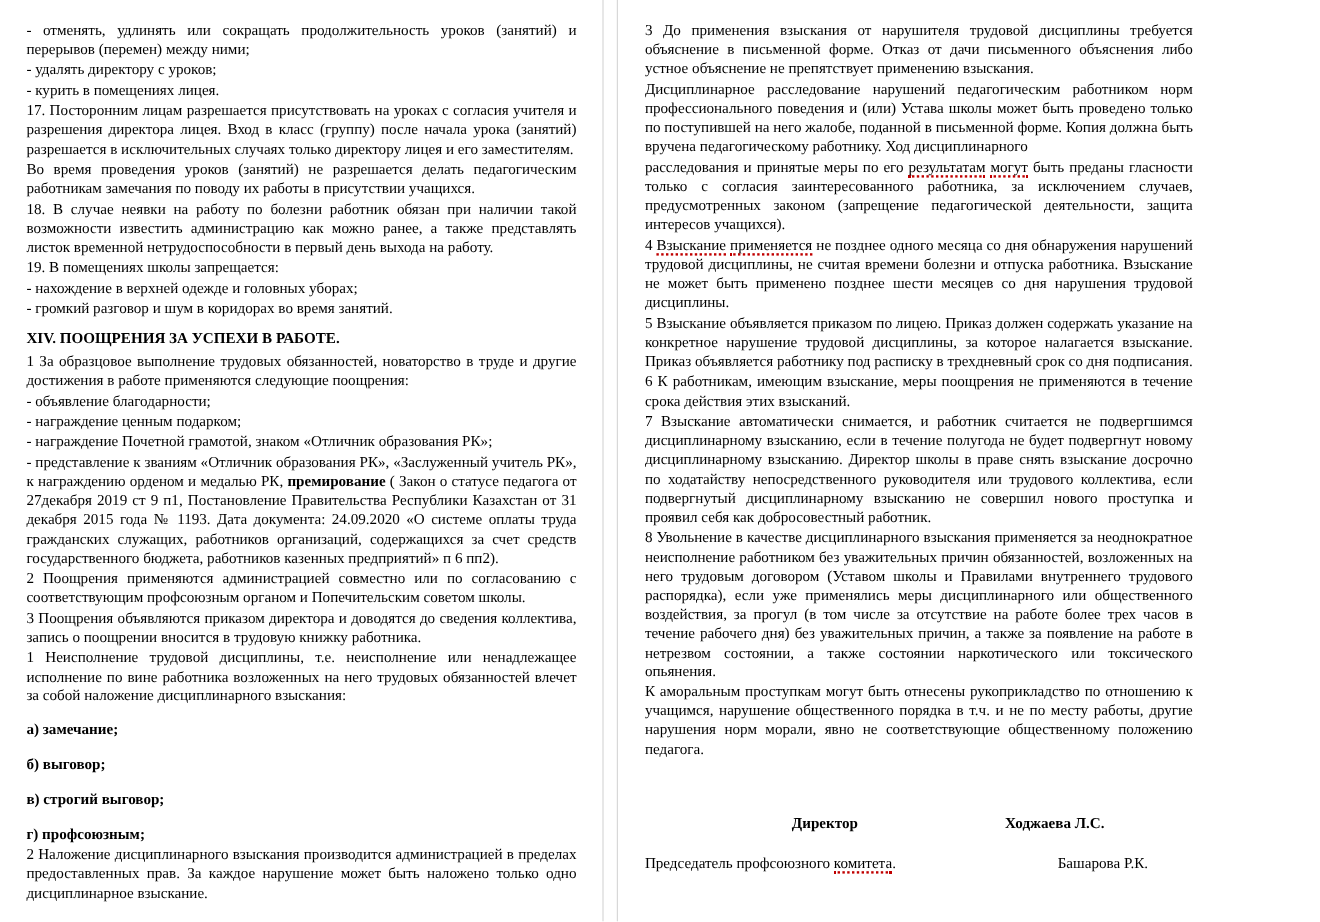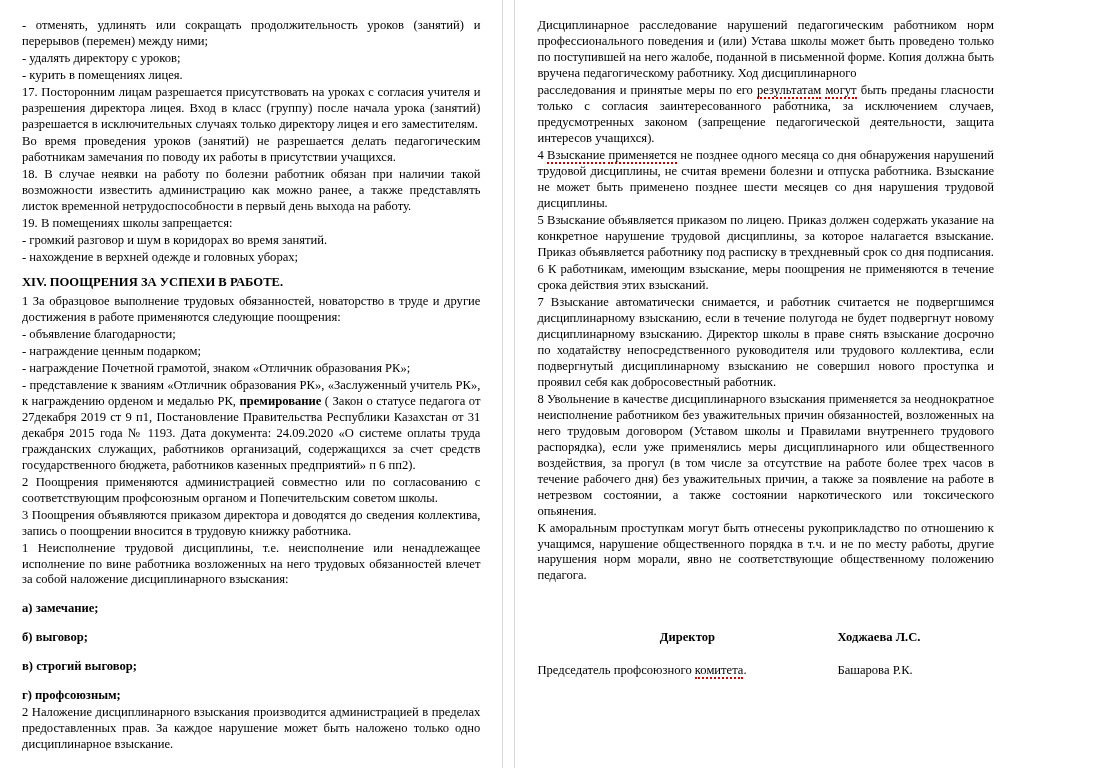--- a/index.html
+++ b/index.html
@@ -74,20 +74,21 @@
   .sig-row .sig-name {
     font-size: 12.6px;
     font-weight: bold;
     flex: 1;
     text-align: left;
   }
   .sig-row2 {
     display: flex;
     flex-direction: row;
     align-items: baseline;
+    gap: 44px;
   }
   .sig-row2 .sig-title {
     font-size: 12.6px;
     width: 300px;
     text-align: left;
   }
   .sig-row2 .sig-name {
     font-size: 12.6px;
     flex: 1;
     text-align: left;
@@ -100,22 +101,22 @@
 
   <div class="column col-left">
 
     <p>- отменять, удлинять или сокращать продолжительность уроков (занятий) и перерывов (перемен) между ними;</p>
     <p>- удалять директору с уроков;</p>
     <p>- курить в помещениях лицея.</p>
     <p>17. Посторонним лицам разрешается присутствовать на уроках с согласия учителя и разрешения директора лицея. Вход в класс (группу) после начала урока (занятий) разрешается в исключительных случаях только директору лицея и его заместителям.</p>
     <p>Во время проведения уроков (занятий) не разрешается делать педагогическим работникам замечания по поводу их работы в присутствии учащихся.</p>
     <p>18. В случае неявки на работу по болезни работник обязан при наличии такой возможности известить администрацию как можно ранее, а также представлять листок временной нетрудоспособности в первый день выхода на работу.</p>
     <p>19. В помещениях школы запрещается:</p>
+    <p>- нахождение в верхней одежде и головных уборах;</p>
     <p>- громкий разговор и шум в коридорах во время занятий.</p>
-    <p>- нахождение в верхней одежде и головных уборах;</p>
 
     <p class="heading">XIV. ПООЩРЕНИЯ ЗА УСПЕХИ В РАБОТЕ.</p>
 
     <p>1 За образцовое выполнение трудовых обязанностей, новаторство в труде и другие достижения в работе применяются следующие поощрения:</p>
     <p>- объявление благодарности;</p>
     <p>- награждение ценным подарком;</p>
     <p>- награждение Почетной грамотой, знаком «Отличник образования РК»;</p>
 
     <p><span>- представление к званиям «Отличник образования РК», «Заслуженный учитель РК», к награждению орденом и медалью РК, </span><span class="bold">премирование</span><span> ( Закон о статусе педагога от 27декабря 2019 ст 9 п1, Постановление Правительства Республики Казахстан от 31 декабря 2015 года № 1193. Дата документа: 24.09.2020 «О системе оплаты труда гражданских служащих, работников организаций, содержащихся за счет средств государственного бюджета, работников казенных предприятий» п 6 пп2).</span></p>
 
@@ -131,20 +132,21 @@
     <p class="bold">г) профсоюзным;</p>
 
     <p>2 Наложение дисциплинарного взыскания производится администрацией в пределах предоставленных прав. За каждое нарушение может быть наложено только одно дисциплинарное взыскание.</p>
 
   </div>
 
   <div class="col-divider"></div>
 
   <div class="column col-right">
 
+    <p>3 До применения взыскания от нарушителя трудовой дисциплины требуется объяснение в письменной форме. Отказ от дачи письменного объяснения либо устное объяснение не препятствует применению взыскания.</p>
     <p>Дисциплинарное расследование нарушений педагогическим работником норм профессионального поведения и (или) Устава школы может быть проведено только по поступившей на него жалобе, поданной в письменной форме. Копия должна быть вручена педагогическому работнику. Ход дисциплинарного</p>
 
     <p><span>расследования и принятые меры по его </span><span class="spell">результатам</span><span> </span><span class="spell">могут</span><span> быть преданы гласности только с согласия заинтересованного работника, за исключением случаев, предусмотренных законом (запрещение педагогической деятельности, защита интересов учащихся).</span></p>
 
     <p><span>4 </span><span class="spell">Взыскание</span><span> </span><span class="spell">применяется</span><span> не позднее одного месяца со дня обнаружения нарушений трудовой дисциплины, не считая времени болезни и отпуска работника. Взыскание не может быть применено позднее шести месяцев со дня нарушения трудовой дисциплины.</span></p>
 
     <p>5 Взыскание объявляется приказом по лицею. Приказ должен содержать указание на конкретное нарушение трудовой дисциплины, за которое налагается взыскание. Приказ объявляется работнику под расписку в трехдневный срок со дня подписания.</p>
     <p>6 К работникам, имеющим взыскание, меры поощрения не применяются в течение срока действия этих взысканий.</p>
     <p>7 Взыскание автоматически снимается, и работник считается не подвергшимся дисциплинарному взысканию, если в течение полугода не будет подвергнут новому дисциплинарному взысканию. Директор школы в праве снять взыскание досрочно по ходатайству непосредственного руководителя или трудового коллектива, если подвергнутый дисциплинарному взысканию не совершил нового проступка и проявил себя как добросовестный работник.</p>
     <p>8 Увольнение в качестве дисциплинарного взыскания применяется за неоднократное неисполнение работником без уважительных причин обязанностей, возложенных на него трудовым договором (Уставом школы и Правилами внутреннего трудового распорядка), если уже применялись меры дисциплинарного или общественного воздействия, за прогул (в том числе за отсутствие на работе более трех часов в течение рабочего дня) без уважительных причин, а также за появление на работе в нетрезвом состоянии, а также состоянии наркотического или токсического опьянения.</p>

